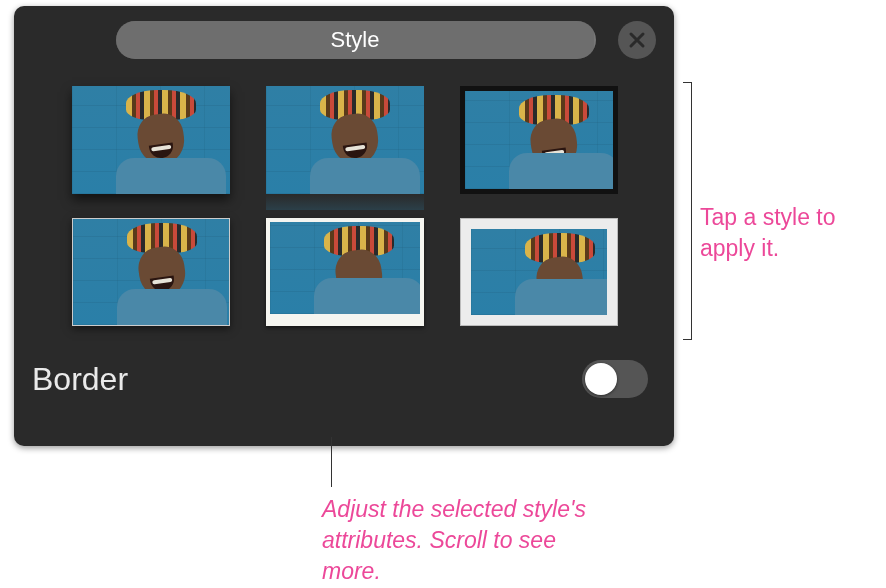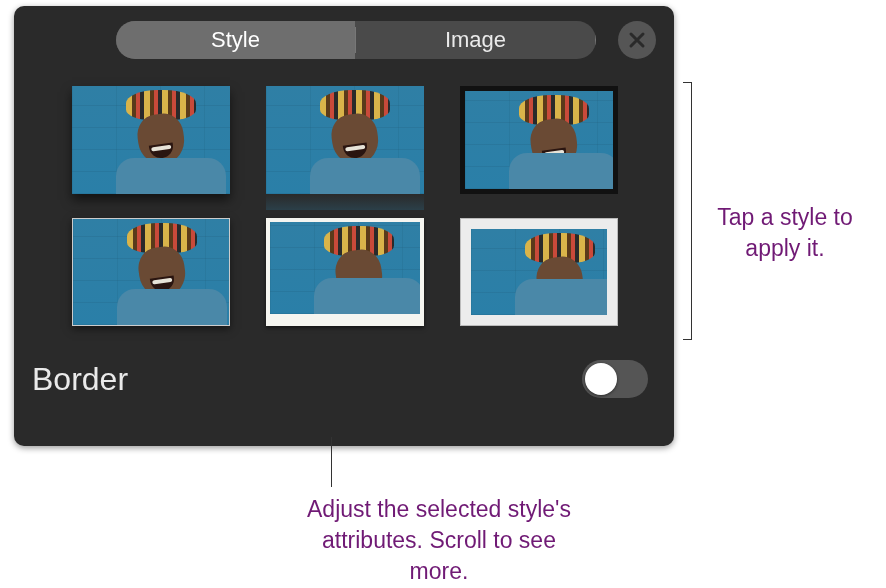--- a/index.html
+++ b/index.html
@@ -198,32 +198,32 @@
     background:#fff;
     border-radius:50%;
     box-shadow:0 1px 3px rgba(0,0,0,0.5);
   }
 
   
   .callout {
     position:absolute;
     font-size:23px;
     line-height:1.35;
-    color:#701a75;
-    text-align:center;
+    color:#ec4899;
   }
   .callout-right {
     left: 700px;
     top: 202px;
     width: 170px;
   }
   .callout-bottom {
-    left: 304px;
+    left: 322px;
     top: 494px;
     width: 270px;
+    font-style: italic;
   }
   .bracket {
     position:absolute;
     left: 682px;
     top: 82px;
     width: 10px;
     height: 258px;
     border-right: 1px solid #333;
   }
   .bracket::before, .bracket::after {
@@ -245,21 +245,20 @@
   }
 </style>
 </head>
 <body>
 
 <div class="panel">
   <div class="header-row">
     <div class="seg-control">
       <div class="seg selected">Style</div>
       <div class="seg-div"></div>
-      <div class="seg">Image</div>
       <div class="seg-div"></div>
     </div>
     <div class="close-btn">
       <svg width="18" height="18" viewBox="0 0 18 18">
           <path d="M3 3 L15 15 M15 3 L3 15" stroke="#2a2a2a" stroke-width="3" stroke-linecap="round"></path>
         </svg>
     </div>
   </div>
 
   <div class="grid">

